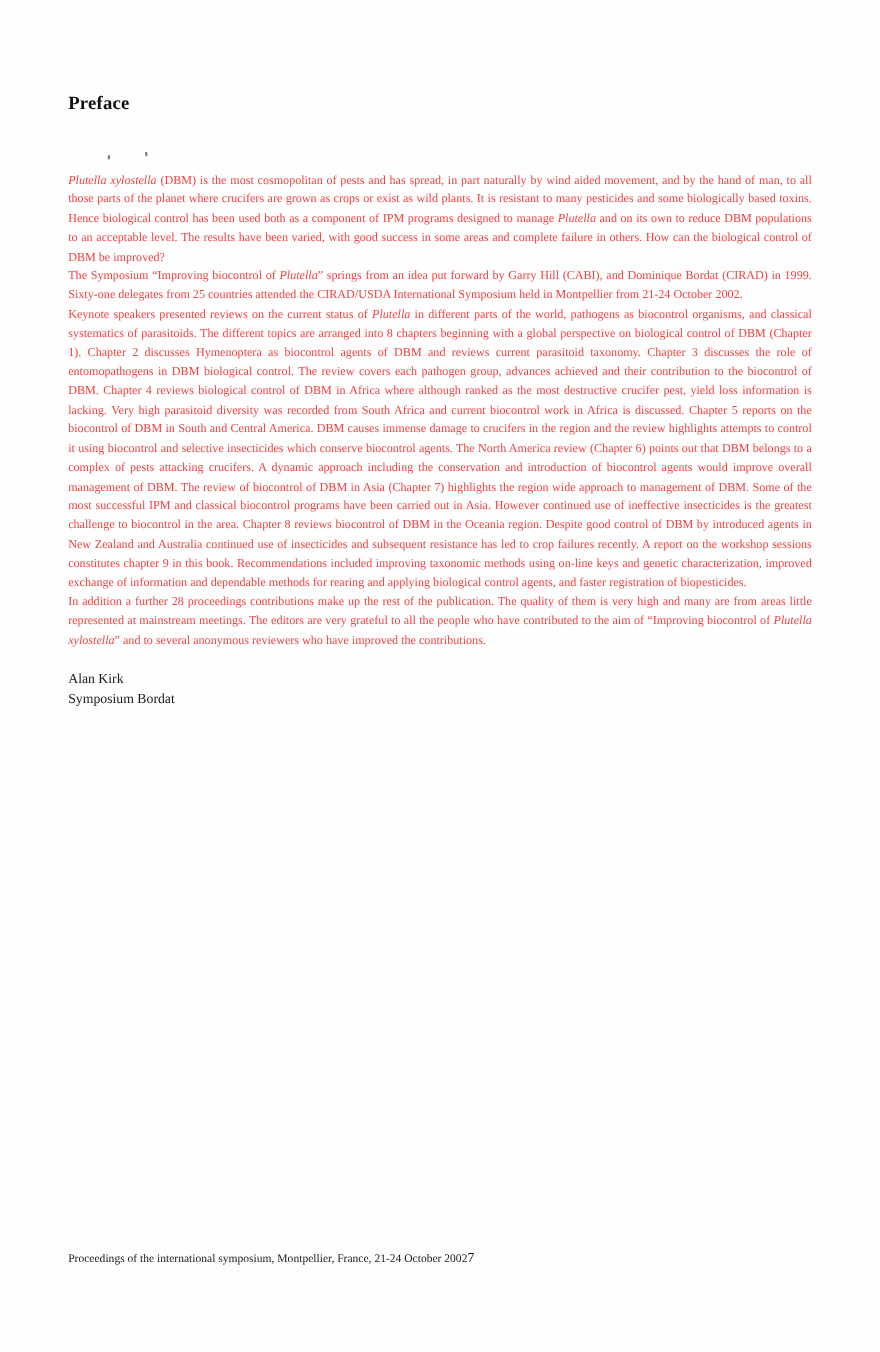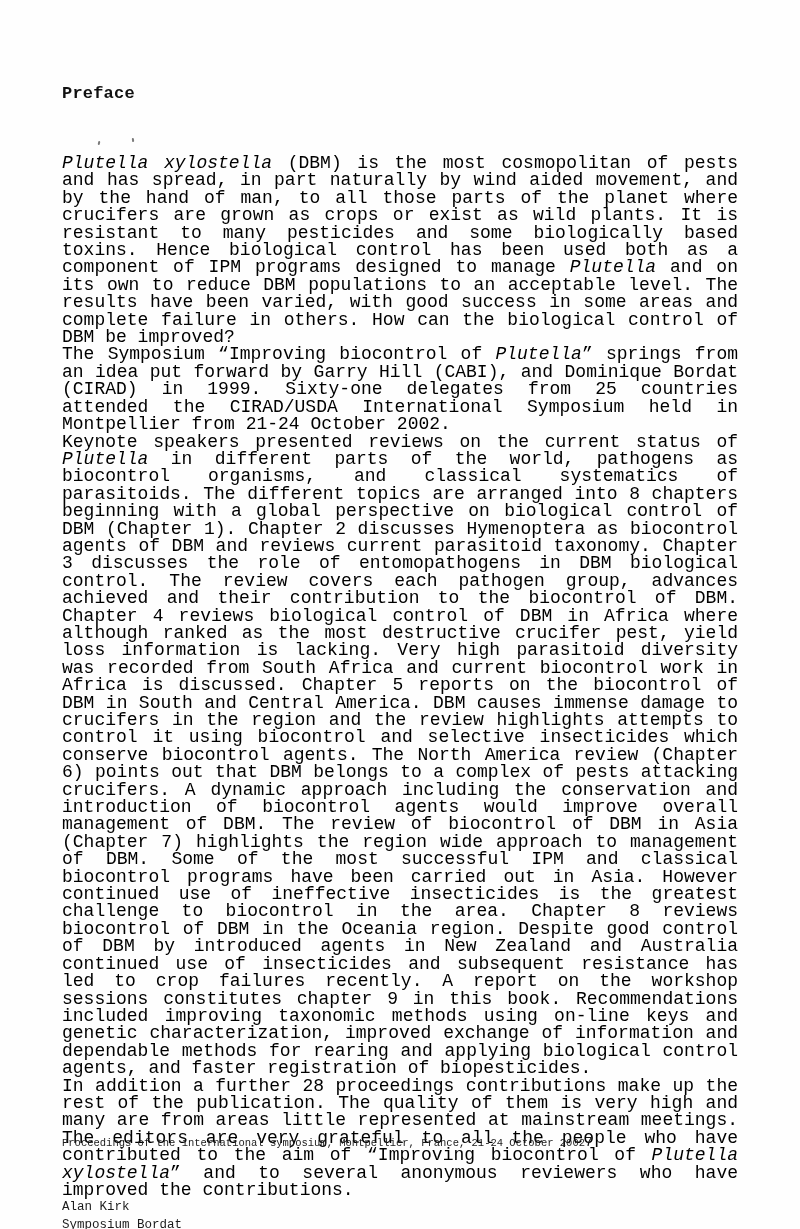--- a/index.html
+++ b/index.html
@@ -5,48 +5,49 @@
   html, body {
     margin: 0;
     padding: 0;
     background: #ffffff;
   }
   .page {
     position: relative;
     width: 800px;
     height: 1229px;
     background: #fefefe;
-    font-family: Liberation Mono, monospace;
+    font-family: Liberation Serif, serif;
     color: #1b1b1b;
     overflow: hidden;
   }
   .content {
     position: absolute;
     left: 62px;
     top: 84px;
     width: 676px;
   }
   .title {
     font-size: 17px;
     font-weight: bold;
     letter-spacing: 0.2px;
     margin: 0 0 52px 0;
     color: #111;
   }
   .body-paragraph {
     margin: 0;
-    font-size: 18px;
+    font-size: 11px;
     line-height: 17.4px;
     text-align: justify;
-    color: #000000;
+    color: #ef4444;
   }
   .italic {
     font-style: italic;
   }
   .signature {
+    margin-top: 18px;
     font-size: 12.5px;
     line-height: 17.4px;
   }
   .footer {
     position: absolute;
     left: 62px;
     top: 1136px;
     width: 676px;
     display: flex;
     justify-content: flex-start;

